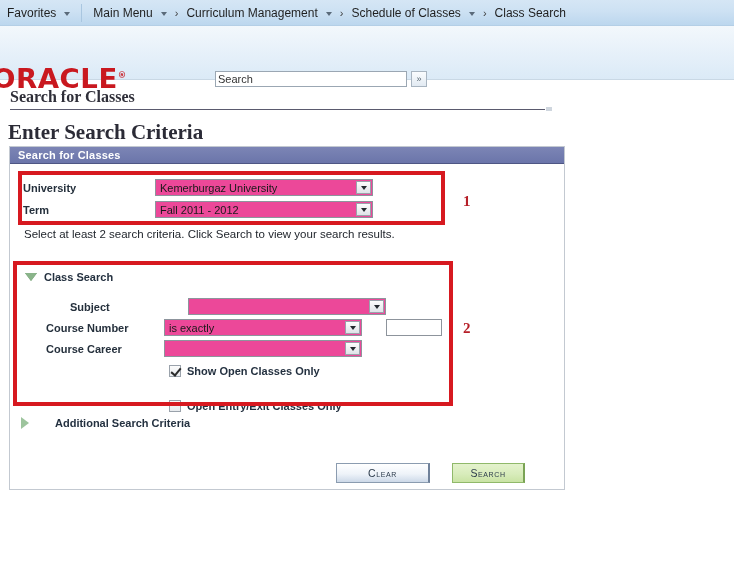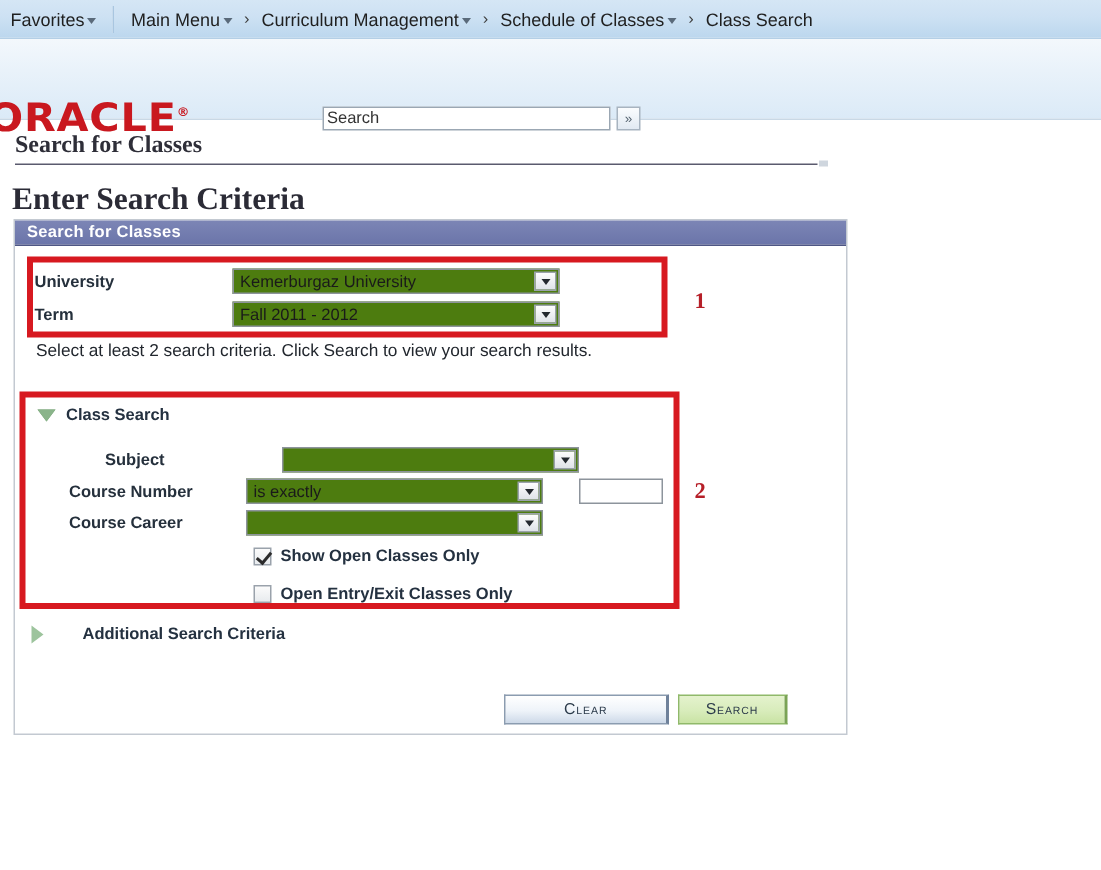--- a/index.html
+++ b/index.html
@@ -14,21 +14,21 @@
   
   #topnav {
     position: absolute; left: 0; top: 0; width: 734px; height: 26px;
     background: linear-gradient(to bottom, #d5e6f5 0%, #cde1f3 45%, #bcd7ee 100%);
     border-bottom: 1px solid #b4cfe6;
     display: flex; align-items: center;
     font-size: 12px; color: #1a1a1a;
   }
   #topnav .navgroup { display: flex; align-items: center; height: 26px; }
   .nav-item {
-    display: inline-flex; align-items: center; gap: 0;
+    display: inline-flex; align-items: center; gap: 6px;
     padding: 11px 7px; height: 26px; white-space: nowrap;
     color: #1f1f1f; cursor: pointer;
   }
   .nav-item.plain { cursor: default; }
   .caret {
     display: inline-block; width: 0; height: 0;
     border-left: 3px solid transparent; border-right: 3px solid transparent;
     border-top: 4px solid #5a6a7a; margin-left: 2px; position: relative; top: 1px;
   }
   .nav-sep {
@@ -109,21 +109,21 @@
     font-family: "Liberation Serif", serif;
   }
 
   
   .frow { position: absolute; display: flex; align-items: center; }
   .flabel {
     font-size: 11px; font-weight: bold; color: #25303c;
     font-family: "Liberation Sans", sans-serif; white-space: nowrap;
   }
   .ddl {
-    position: relative; height: 17px; background: #4d7c0f;
+    position: relative; height: 17px; background: #ec4899;
     border: 1px solid #8d949c; display: flex; align-items: center;
     font-size: 11px; color: #1a1a1a; padding-left: 4px;
     font-family: "Liberation Sans", sans-serif; cursor: pointer;
   }
   .ddl .ddl-btn {
     position: absolute; right: 1px; top: 1px; width: 15px; height: 13px;
     background: linear-gradient(to bottom,#fdfdfd,#dfe3e8);
     border: 1px solid #9aa2ab;
     display: flex; align-items: center; justify-content: center;
   }
@@ -304,27 +304,27 @@
         <i></i>
       </span>
   </div>
 </div>
 
 <div class="cbrow" style="left:169px; top:365px;">
   <span class="cbox checked"></span>
   <span>Show Open Classes Only</span>
 </div>
 
-<div class="cbrow" style="left:169px; top:390px;">
+<div class="cbrow" style="left:169px; top:400px;">
   <span class="cbox"></span>
   <span>Open Entry/Exit Classes Only</span>
 </div>
 
 <div class="annot-box" style="left:13px; top:261px; width:440px; height:145px;"></div>
 <div class="annot-num" style="left:463px; top:320px;">2</div>
 
 <div class="sect-head" style="left:21px; top:417px;gap:26px;">
   <span class="tri-right"></span>
   <span>Additional Search Criteria</span>
 </div>
 
-<div class="btn" id="btn-clear" style="left:336px; top:463px; width:110px;">Clear</div>
+<div class="btn" id="btn-clear" style="left:336px; top:463px; width:94px;">Clear</div>
 <div class="btn" id="btn-search" style="left:452px; top:463px; width:73px;">Search</div>
 
 </body></html>

